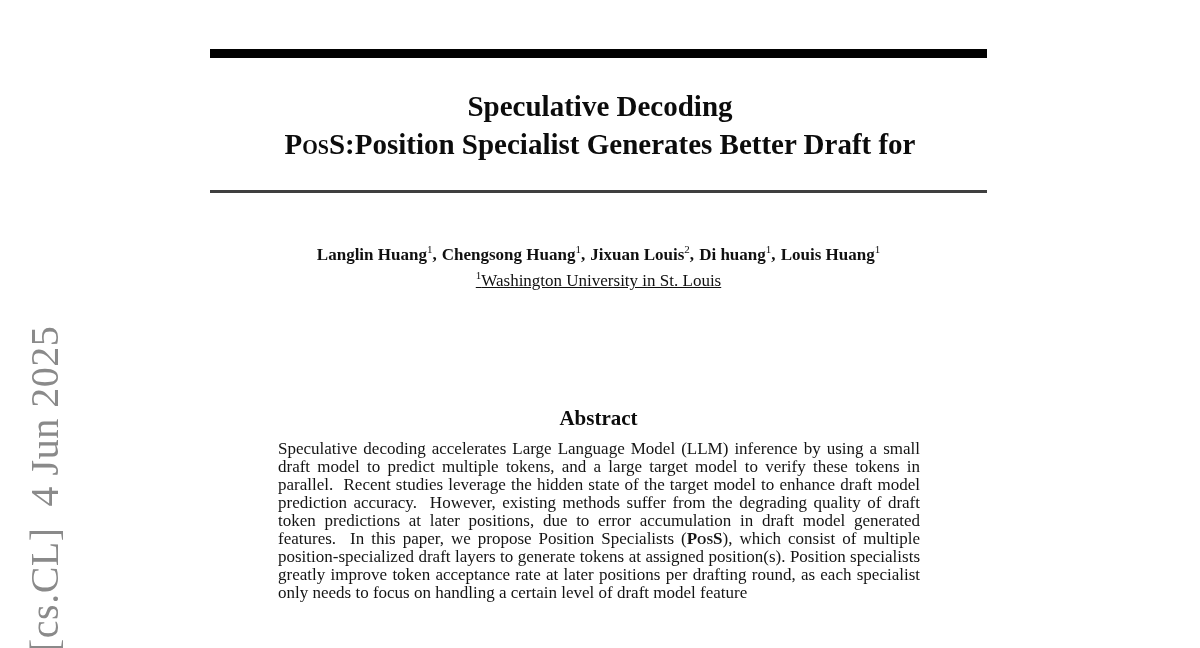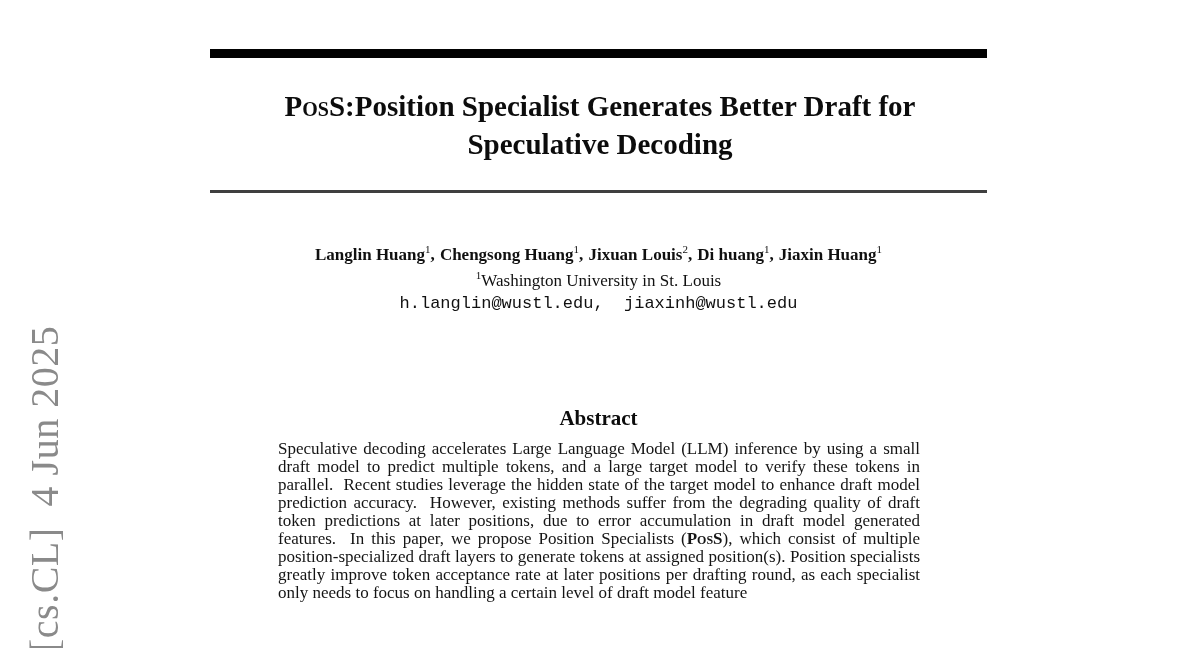--- a/index.html
+++ b/index.html
@@ -27,21 +27,21 @@
   }
   .smallcaps{font-variant:small-caps;}
 
   .authors{
     position:absolute;left:210px;top:244px;width:777px;text-align:center;
     font-size:17px;line-height:22px;color:#101010;
   }
   .author-line{font-weight:700;margin-bottom:4px;}
   sup{font-size:11px;font-weight:400;line-height:0;vertical-align:super;}
   .sep{margin-right:0.30em;}
-  .affil{font-weight:400;}
+  .affil{font-weight:400;text-decoration:underline;}
   .emails{
     font-family:"Liberation Mono","DejaVu Sans Mono",monospace;
     font-size:17px;white-space:pre;margin-top:1px;
   }
 
   .abs-head{
     position:absolute;left:210px;top:406px;width:777px;text-align:center;
     font-weight:700;font-size:21px;color:#0c0c0c;
   }
   .abs-body{
@@ -53,29 +53,28 @@
 </head>
 <body>
 
 <div class="page">
 
   <div class="stamp" style="color: rgb(138, 138, 138);">[cs.CL]  4 Jun 2025</div>
 
   <div class="rule-thick"></div>
 
   <div class="title">
+      <div>Speculative Decoding</div>
       <div><span class="smallcaps">PosS</span><span>:Position Specialist Generates Better Draft for</span></div>
-      <div>Speculative Decoding</div>
     </div>
 
   <div class="rule-thin"></div>
 
   <div class="authors">
-    <div class="author-line"><span>Langlin Huang</span><sup>1</sup><span class="sep">,</span><span>Chengsong Huang</span><sup>1</sup><span class="sep">,</span><span>Jixuan Louis</span><sup>2</sup><span class="sep">,</span><span>Di huang</span><sup>1</sup><span class="sep">,</span><span>Jiaxin Huang</span><sup>1</sup></div>
+    <div class="author-line"><span>Langlin Huang</span><sup>1</sup><span class="sep">,</span><span>Chengsong Huang</span><sup>1</sup><span class="sep">,</span><span>Jixuan Louis</span><sup>2</sup><span class="sep">,</span><span>Di huang</span><sup>1</sup><span class="sep">,</span><span>Louis Huang</span><sup>1</sup></div>
     <div class="affil"><sup>1</sup><span>Washington University in St. Louis</span></div>
-    <div class="emails">h.langlin@wustl.edu,  jiaxinh@wustl.edu</div>
   </div>
 
   <div class="abs-head">Abstract</div>
 
   <div class="abs-body"><span>Speculative decoding accelerates Large Language Model (LLM) inference by using a small draft model to predict multiple tokens, and a large target model to verify these tokens in parallel.&nbsp; Recent studies leverage the hidden state of the target model to enhance draft model prediction accuracy.&nbsp; However, existing methods suffer from the degrading quality of draft token predictions at later positions, due to error accumulation in draft model generated features.&nbsp; In this paper, we propose Position Specialists (</span><span class="brand">PosS</span><span>), which consist of multiple position-specialized draft layers to generate tokens at assigned position(s). Position specialists greatly improve token acceptance rate at later positions per drafting round, as each specialist only needs to focus on handling a certain level of draft model feature</span></div>
 
 </div>
 
 </body></html>

